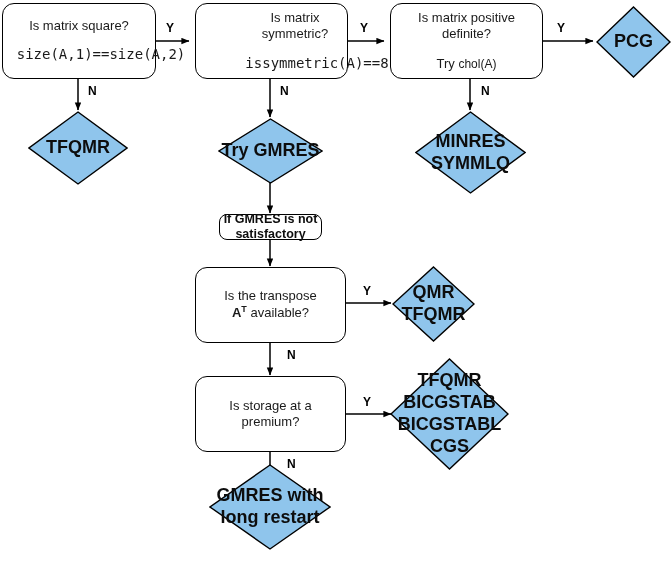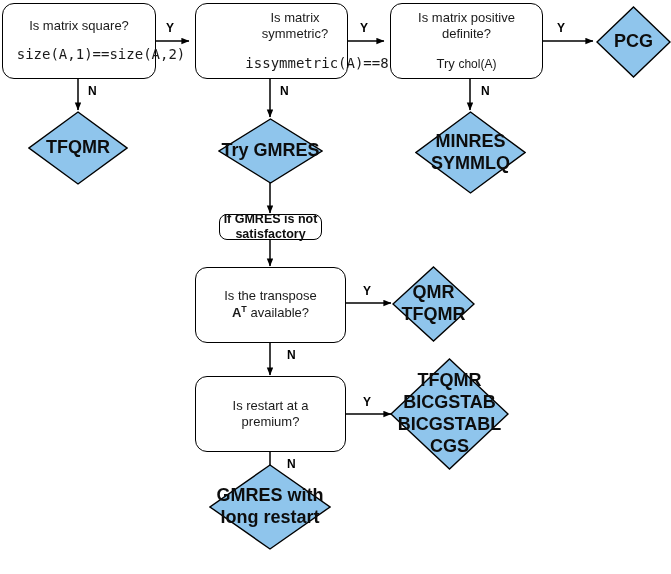--- a/index.html
+++ b/index.html
@@ -191,21 +191,21 @@
     <span class="q-line">definite?</span>
     <span class="mix-line"><span>Try </span><span class="mono">chol(A)</span></span>
   </div>
 
   <div class="node-box" style="left:195px; top:267px; width:151px; height:76px;">
     <span class="q-line">Is the transpose</span>
     <span class="q-line"><span class="bold-a">A</span><span class="sup-t">T</span><span> available?</span></span>
   </div>
 
   <div class="node-box" style="left:195px; top:376px; width:151px; height:76px;">
-    <span class="q-line">Is restart at a</span>
+    <span class="q-line">Is storage at a</span>
     <span class="q-line">premium?</span>
   </div>
 
   <div class="note-box" style="left:219px; top:214px; width:103px; height:26px;">
     <div>
       <span>If GMRES is not</span><br>
       <span>satisfactory</span>
     </div>
   </div>
 

